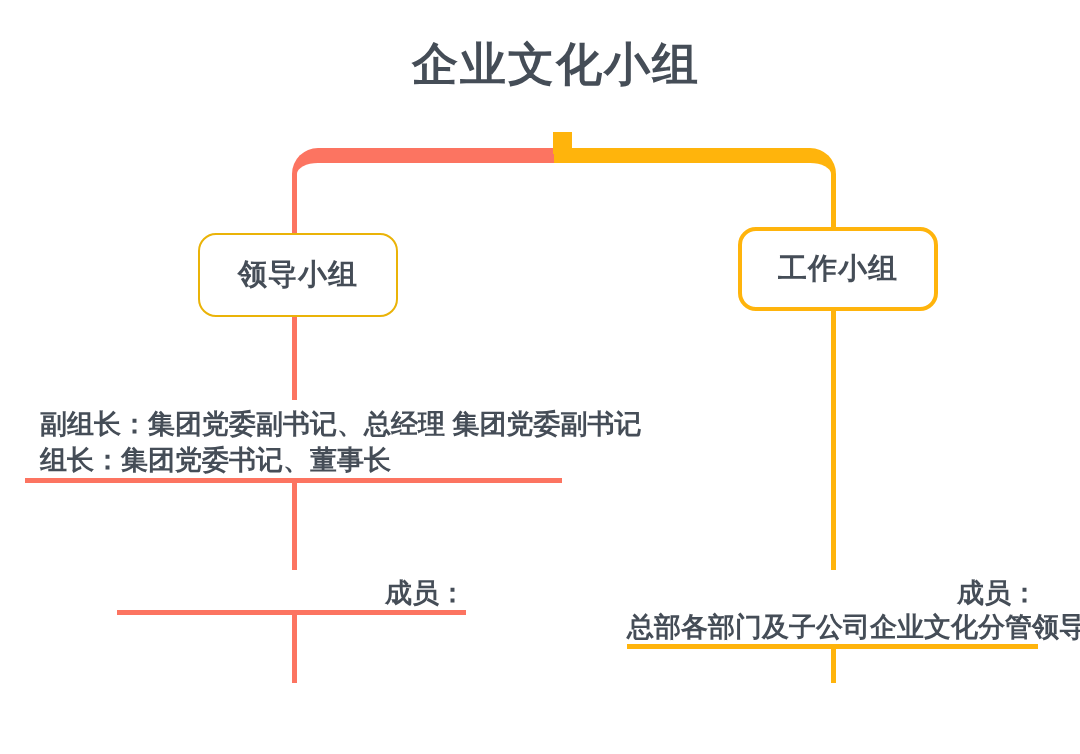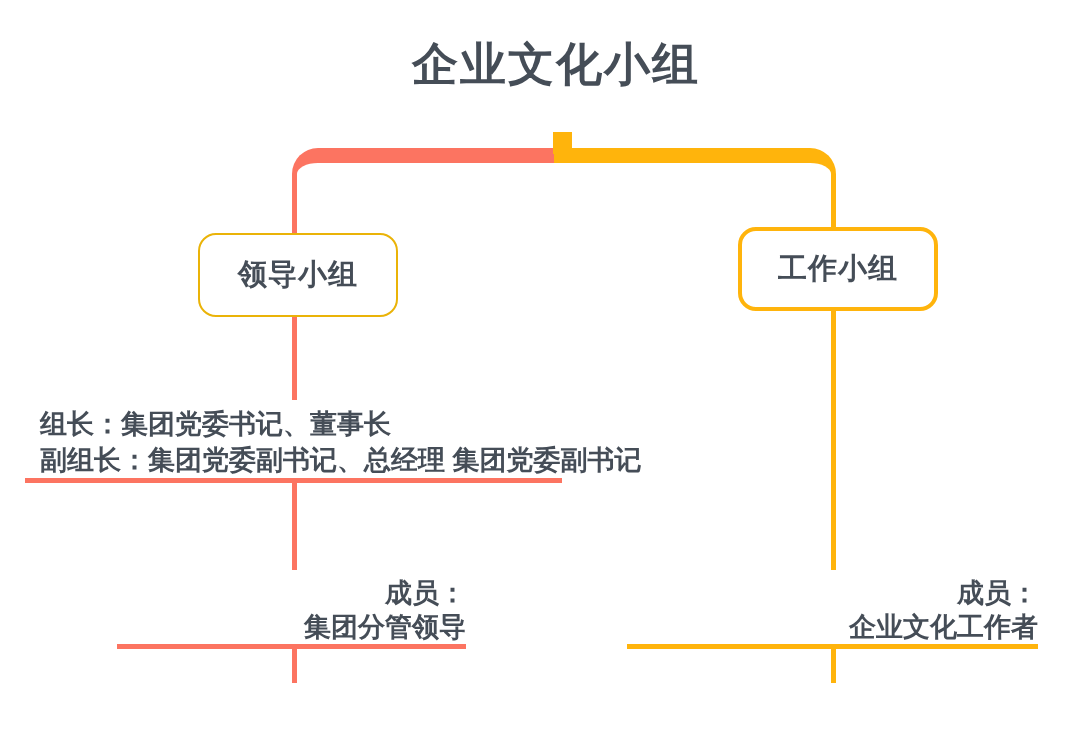--- a/index.html
+++ b/index.html
@@ -69,29 +69,28 @@
   <div class="abs" id="leader-connector"></div>
   <div class="abs" id="work-connector"></div>
   <div class="abs" id="root-stub"></div>
 
   <div class="abs" id="main-title">企业文化小组</div>
 
   <div class="abs topic-box" id="leader-box">
     <span>领导小组</span>
   </div>
   <div class="abs text-node" id="leader-roles">
+    <div class="line">副组长：集团党委副书记、总经理 集团党委副书记</div>
     <div class="line">组长：集团党委书记、董事长</div>
-    <div class="line">副组长：集团党委副书记、总经理 集团党委副书记</div>
   </div>
   <div class="abs text-node members" id="leader-members">
     <div class="line">成员：</div>
-    <div class="line">集团分管领导</div>
   </div>
 
   <div class="abs topic-box" id="work-box">
     <span>工作小组</span>
   </div>
   <div class="abs text-node members" id="work-members">
     <div class="line">成员：</div>
-    <div class="line">企业文化工作者</div>
+    <div class="line">总部各部门及子公司企业文化分管领导</div>
   </div>
 
 </div>
 
 </body></html>

